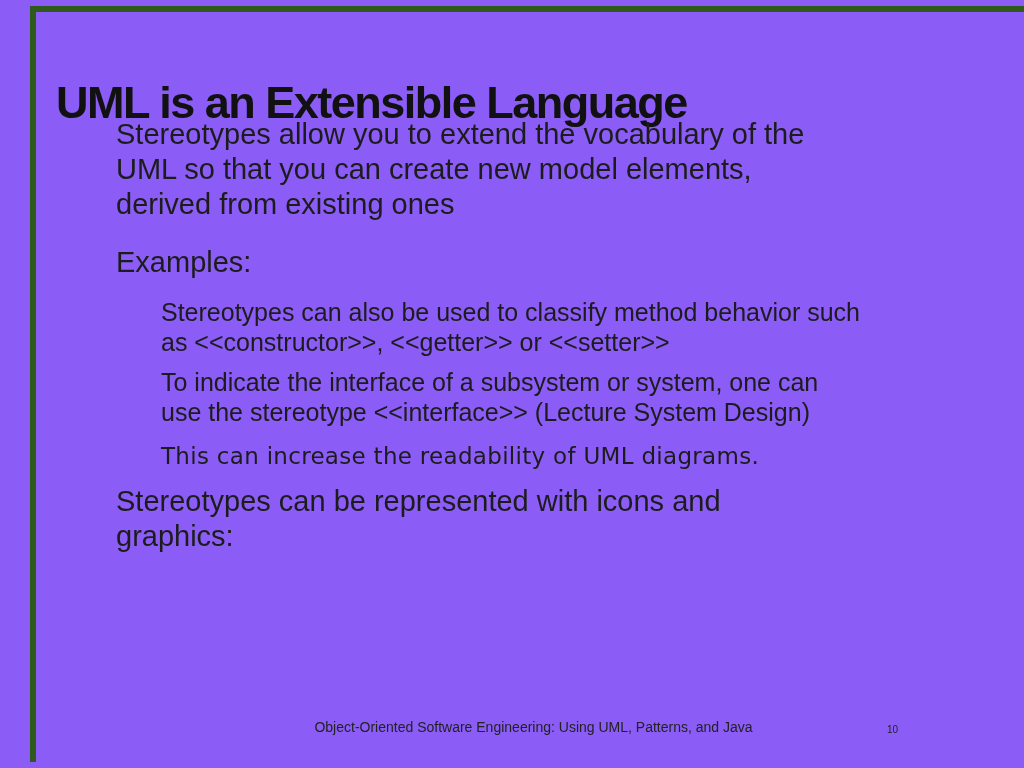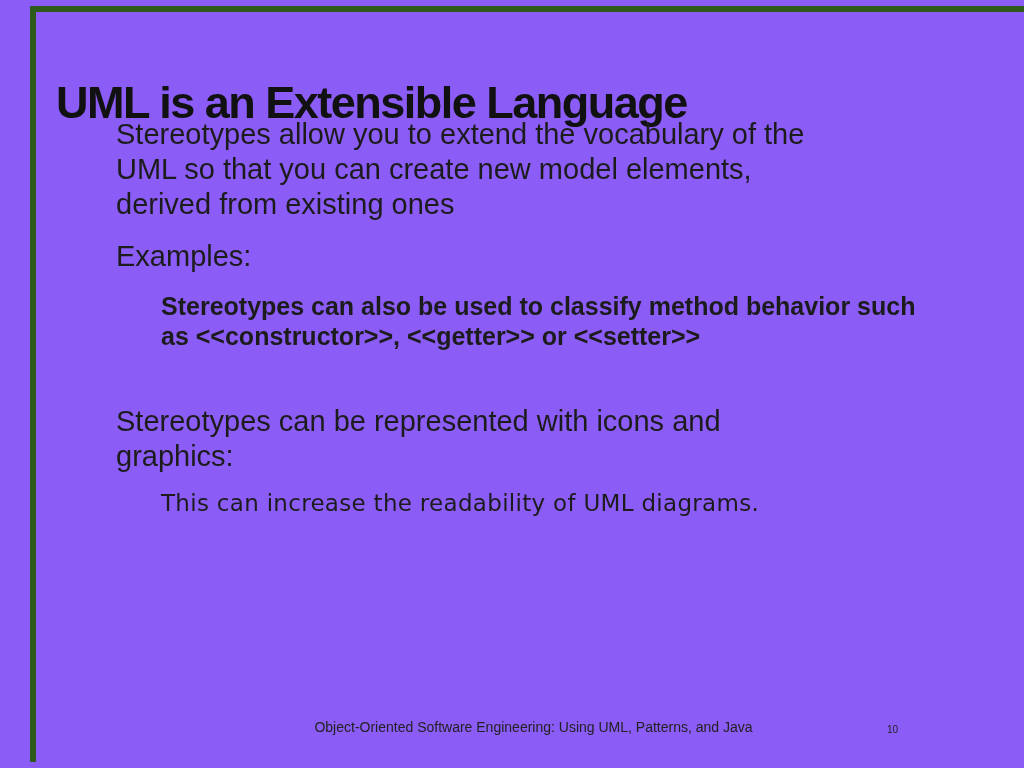--- a/index.html
+++ b/index.html
@@ -39,22 +39,22 @@
     width:9px;height:9px;margin-left:15px;margin-top:13px;
     background:#161616;border-radius:50%;
   }
   .level2{font-size:25px;line-height:30px;}
   .level2 .gutter{flex:0 0 89px;}
   .level2 .dot{
     width:7px;height:7px;margin-left:63px;margin-top:11px;
     background:var(--sub-bullet-green);border-radius:50%;
   }
   .bullet-text{white-space:pre-line;}
-  .row-1{margin-top:17px;text-align:right;}
-  .row-2{margin-top:17px;font-weight:bold;}
+  .row-1{margin-top:23px;text-align:right;}
+  .row-2{margin-top:17px;}
   .row-3{margin-top:10px;}
   .row-4{margin-top:13px;}
   .row-5{margin-top:14px;}
   .alt-font .bullet-text{
     font-family:"DejaVu Sans", sans-serif;
     font-size:23px;letter-spacing:0.3px;
   }
   .footer-authors{
     position:absolute;left:50px;top:717px;
     font-size:14px;line-height:20px;color:#222;
@@ -94,31 +94,33 @@
     </div>
 
     <div class="bullet-row level2 row-2">
       <span class="gutter"><span class="dot"></span></span>
       <span class="bullet-text">Stereotypes can also be used to classify method behavior such
 as &lt;&lt;constructor&gt;&gt;, &lt;&lt;getter&gt;&gt; or &lt;&lt;setter&gt;&gt;</span>
     </div>
 
     <div class="bullet-row level2 row-3">
       <span class="gutter"><span class="dot"></span></span>
+      <span class="bullet-text">To indicate the interface of a subsystem or system, one can
+use the stereotype &lt;&lt;interface&gt;&gt; (Lecture System Design)</span>
+    </div>
+
+    <div class="bullet-row level2 row-5 alt-font">
+      <span class="gutter"><span class="dot"></span></span>
+      <span class="bullet-text">This can increase the readability of UML diagrams.</span>
     </div>
 
     <div class="bullet-row level1 row-4">
       <span class="gutter"><span class="dot"></span></span>
       <span class="bullet-text">Stereotypes can be represented with icons and
 graphics:</span>
-    </div>
-
-    <div class="bullet-row level2 row-5 alt-font">
-      <span class="gutter"><span class="dot"></span></span>
-      <span class="bullet-text">This can increase the readability of UML diagrams.</span>
     </div>
 
   </div>
 
   <div class="footer-book">Object-Oriented Software Engineering: Using UML, Patterns, and Java</div>
   <div class="footer-page">10</div>
 
 </div>
 
 </body></html>

